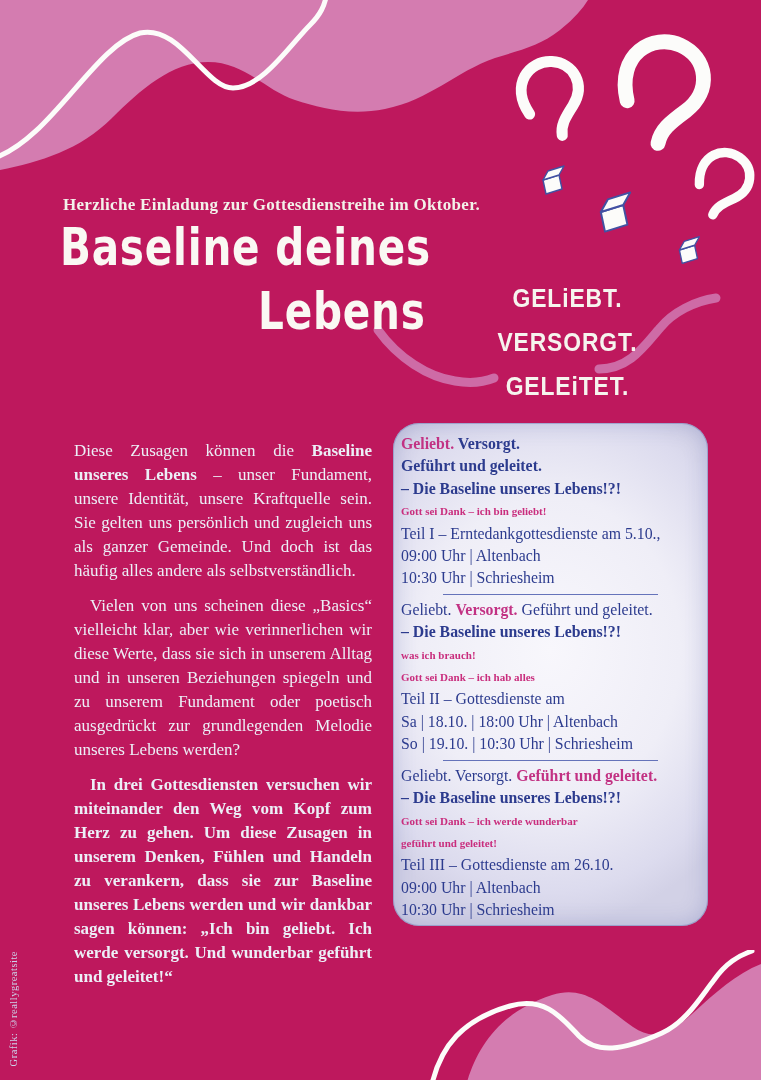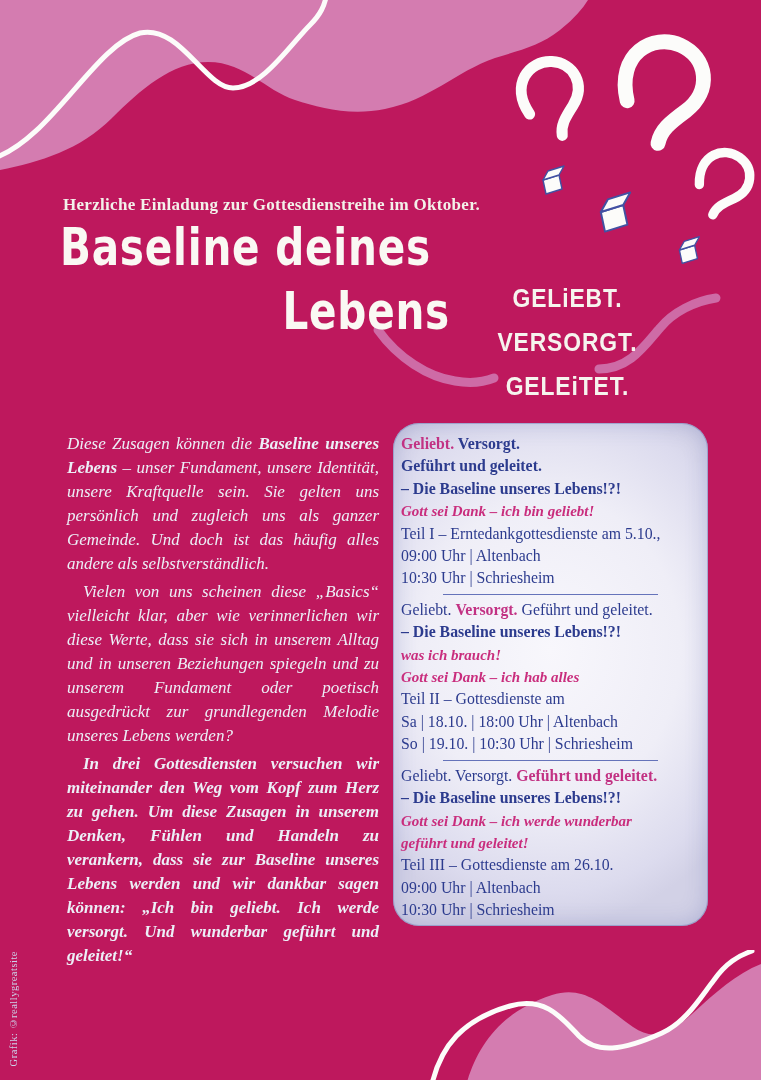--- a/index.html
+++ b/index.html
@@ -10,60 +10,60 @@
   }
   svg{display:block;}
   .abs{position:absolute;}
 
   
   .invitation{
     position:absolute;left:63px;top:194px;width:460px;
     font:bold 17px/22px "Liberation Serif",serif;
     color:#f3f1ea;letter-spacing:.3px;
   }
-  .title{position:absolute;left:60px;top:216px;color:#faf8f3;text-align:center;}
+  .title{position:absolute;left:60px;top:216px;color:#faf8f3;}
   .title-l1,.title-l2{
     font-family:"DejaVu Sans",sans-serif;font-weight:800;
     font-size:52px;line-height:62px;letter-spacing:1px;
     transform:scaleX(.78);transform-origin:left top;white-space:nowrap;
   }
   .title-l2{margin-left:198px;margin-top:2px;}
   .tagline{
     position:absolute;left:460px;top:276px;width:215px;text-align:center;
     font-family:"Liberation Sans",sans-serif;font-weight:700;
     font-size:26px;line-height:44px;color:#f6f4ee;letter-spacing:1px;
   }
   .tagline div{transform:scaleX(.88);transform-origin:center;white-space:nowrap;}
 
   
   .body-col{
     position:absolute;left:63px;top:428px;width:320px;
     font-size:17px;line-height:24px;color:#eceff7;
     text-align:justify;hyphens:auto;
   }
-  .body-col p{margin:4px;font-style:italic;}
+  .body-col p{margin:11px;}
   .body-col p.indent{text-indent:16px;}
   .body-col p.bold-par{font-weight:bold;}
   .body-col b{font-weight:bold;}
 
   
   .card{
     position:absolute;left:393px;top:423px;width:315px;height:503px;
     border-radius:26px;box-sizing:border-box;overflow:hidden;
     background:radial-gradient(ellipse 75% 55% at 50% 45%,#f8f7fc 0%,#efeef7 55%,#dcdbee 88%,#d2d1e6 100%);
     box-shadow:inset 0 0 0 1px rgba(90,100,170,.35), inset 0 0 22px rgba(80,90,160,.28);
     display:flex;flex-direction:column;justify-content:space-evenly;
     padding:10px 8px;text-align:left;
     font-size:15.8px;line-height:22.4px;
   }
   .ev-line{white-space:nowrap;}
   .navy{color:#2c3b8e;}
   .hbold{font-weight:bold;}
   .mag{color:#c23183;}
-  .motto{color:#c92d7d;font-style:italic;font-weight:bold;font-size:15px;}
+  .motto{color:#c92d7d;font-weight:bold;font-size:11px;}
   .detail{color:#2c3b8e;}
   .divider{width:215px;border:0;border-top:1.6px solid #6573ba;margin:4px auto;align-self:center;}
 
   
   .credit{
     position:absolute;left:8px;bottom:14px;
     writing-mode:vertical-rl;transform:rotate(180deg);
     font-size:10.5px;color:#ccd2ea;letter-spacing:.5px;
   }
 </style>

